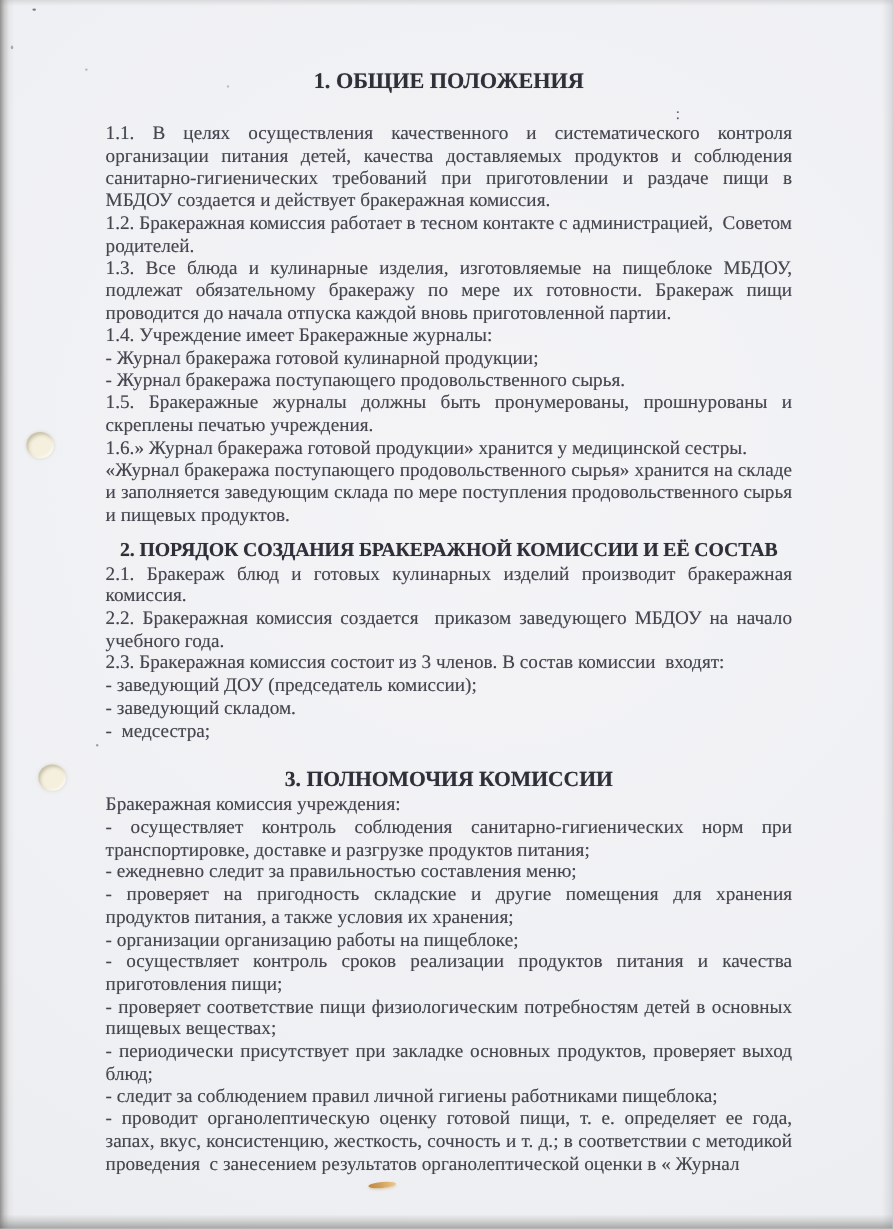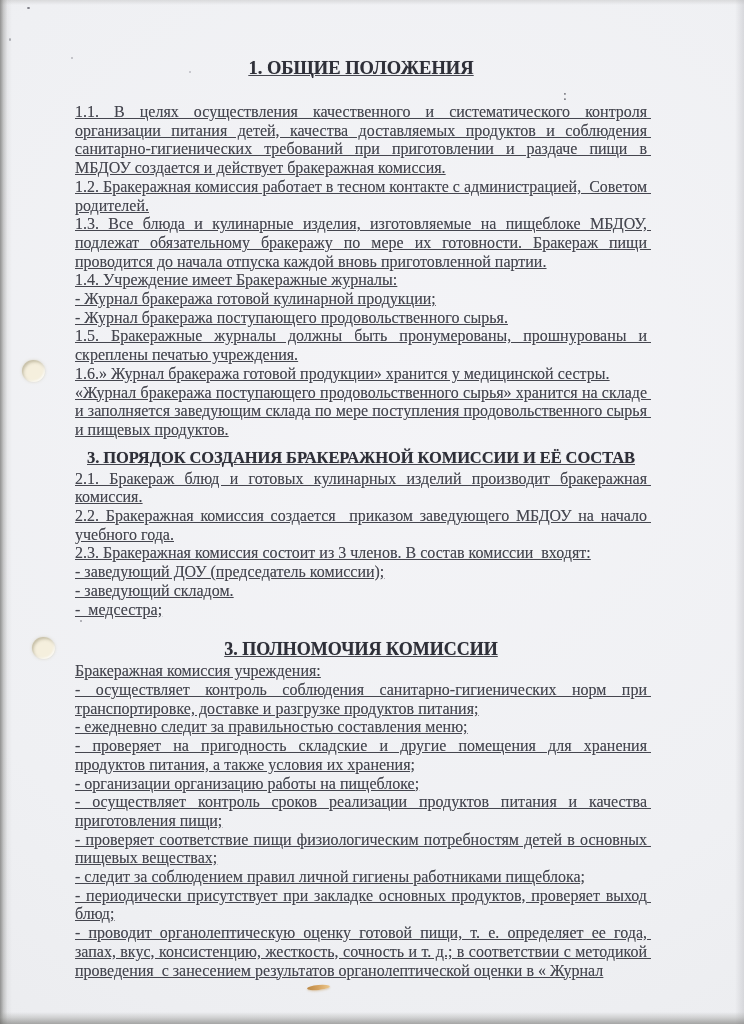--- a/index.html
+++ b/index.html
@@ -49,27 +49,26 @@
     position: absolute; width: 23px; height: 22px; border-radius: 50%;
     background: var(--hole);
     box-shadow: inset 1.5px 2px 3px rgba(140,130,100,0.45),
                 inset -1px -1px 2px rgba(255,255,255,0.8),
                 0 0 3px rgba(205,200,180,0.7);
   }
   .hole-1 { left: 22px; top: 360px; }
   .hole-2 { left: 32px; top: 637px; }
   
   .content {
-    position: absolute; left: 75px; top: 0; width: 572px;
+    position: absolute; left: 88px; top: 0; width: 572px;
     padding-top: 55px;
     color: var(--text);
     font-size: 16px;
     line-height: 18.7px;
     text-shadow: 0 0 0.6px rgba(69,70,79,0.45);
-    text-decoration: underline;
   }
   .heading {
     text-align: center;
     font-weight: bold;
     color: var(--heading);
     white-space: nowrap;
     text-shadow: 0 0 0.7px rgba(46,47,56,0.5);
   }
   .h1 { font-size: 18.5px; line-height: 26px; margin: 0 0 22px 0; }
   .h2 { font-size: 16.5px; line-height: 24px; margin: 6px 0 0 0; letter-spacing: -0.1px; }
@@ -124,34 +123,34 @@
     <p class="para">1.1. В целях осуществления качественного и систематического контроля организации питания детей, качества доставляемых продуктов и соблюдения санитарно-гигиенических требований при приготовлении и раздаче пищи в МБДОУ создается и действует бракеражная комиссия.</p>
     <p class="para">1.2. Бракеражная комиссия работает в тесном контакте с администрацией,  Советом родителей.</p>
     <p class="para">1.3. Все блюда и кулинарные изделия, изготовляемые на пищеблоке МБДОУ, подлежат обязательному бракеражу по мере их готовности. Бракераж пищи проводится до начала отпуска каждой вновь приготовленной партии.</p>
     <p class="para">1.4. Учреждение имеет Бракеражные журналы:</p>
     <p class="para">- Журнал бракеража готовой кулинарной продукции;</p>
     <p class="para">- Журнал бракеража поступающего продовольственного сырья.</p>
     <p class="para">1.5. Бракеражные журналы должны быть пронумерованы, прошнурованы и скреплены печатью учреждения.</p>
     <p class="para">1.6.» Журнал бракеража готовой продукции» хранится у медицинской сестры.</p>
     <p class="para">«Журнал бракеража поступающего продовольственного сырья» хранится на складе и заполняется заведующим склада по мере поступления продовольственного сырья и пищевых продуктов.</p>
 
-    <div class="heading h2">3. ПОРЯДОК СОЗДАНИЯ БРАКЕРАЖНОЙ КОМИССИИ  И  ЕЁ СОСТАВ</div>
+    <div class="heading h2">2. ПОРЯДОК СОЗДАНИЯ БРАКЕРАЖНОЙ КОМИССИИ  И  ЕЁ СОСТАВ</div>
     <p class="para">2.1. Бракераж блюд и готовых кулинарных изделий производит бракеражная комиссия.</p>
     <p class="para">2.2. Бракеражная комиссия создается  приказом заведующего МБДОУ на начало учебного года.</p>
     <p class="para">2.3. Бракеражная комиссия состоит из 3 членов. В состав комиссии  входят:</p>
     <p class="para">- заведующий ДОУ (председатель комиссии);</p>
     <p class="para">- заведующий складом.</p>
     <p class="para">-  медсестра;</p>
 
     <div class="heading h3">3. ПОЛНОМОЧИЯ КОМИССИИ</div>
     <p class="para">Бракеражная комиссия учреждения:</p>
     <p class="para">- осуществляет контроль соблюдения санитарно-гигиенических норм при транспортировке, доставке и разгрузке продуктов питания;</p>
     <p class="para">- ежедневно следит за правильностью составления меню;</p>
     <p class="para">- проверяет на пригодность складские и другие помещения для хранения продуктов питания, а также условия их хранения;</p>
     <p class="para">- организации организацию работы на пищеблоке;</p>
     <p class="para">- осуществляет контроль сроков реализации продуктов питания и качества приготовления пищи;</p>
     <p class="para">- проверяет соответствие пищи физиологическим потребностям детей в основных пищевых веществах;</p>
+    <p class="para">- периодически присутствует при закладке основных продуктов, проверяет выход блюд;</p>
     <p class="para">- следит за соблюдением правил личной гигиены работниками пищеблока;</p>
-    <p class="para">- периодически присутствует при закладке основных продуктов, проверяет выход блюд;</p>
     <p class="para">- проводит органолептическую оценку готовой пищи, т. е. определяет ее года, запах, вкус, консистенцию, жесткость, сочность и т. д.; в соответствии с методикой проведения  с занесением результатов органолептической оценки в « Журнал</p>
 
   </div>
 </div>
 
 </body></html>

